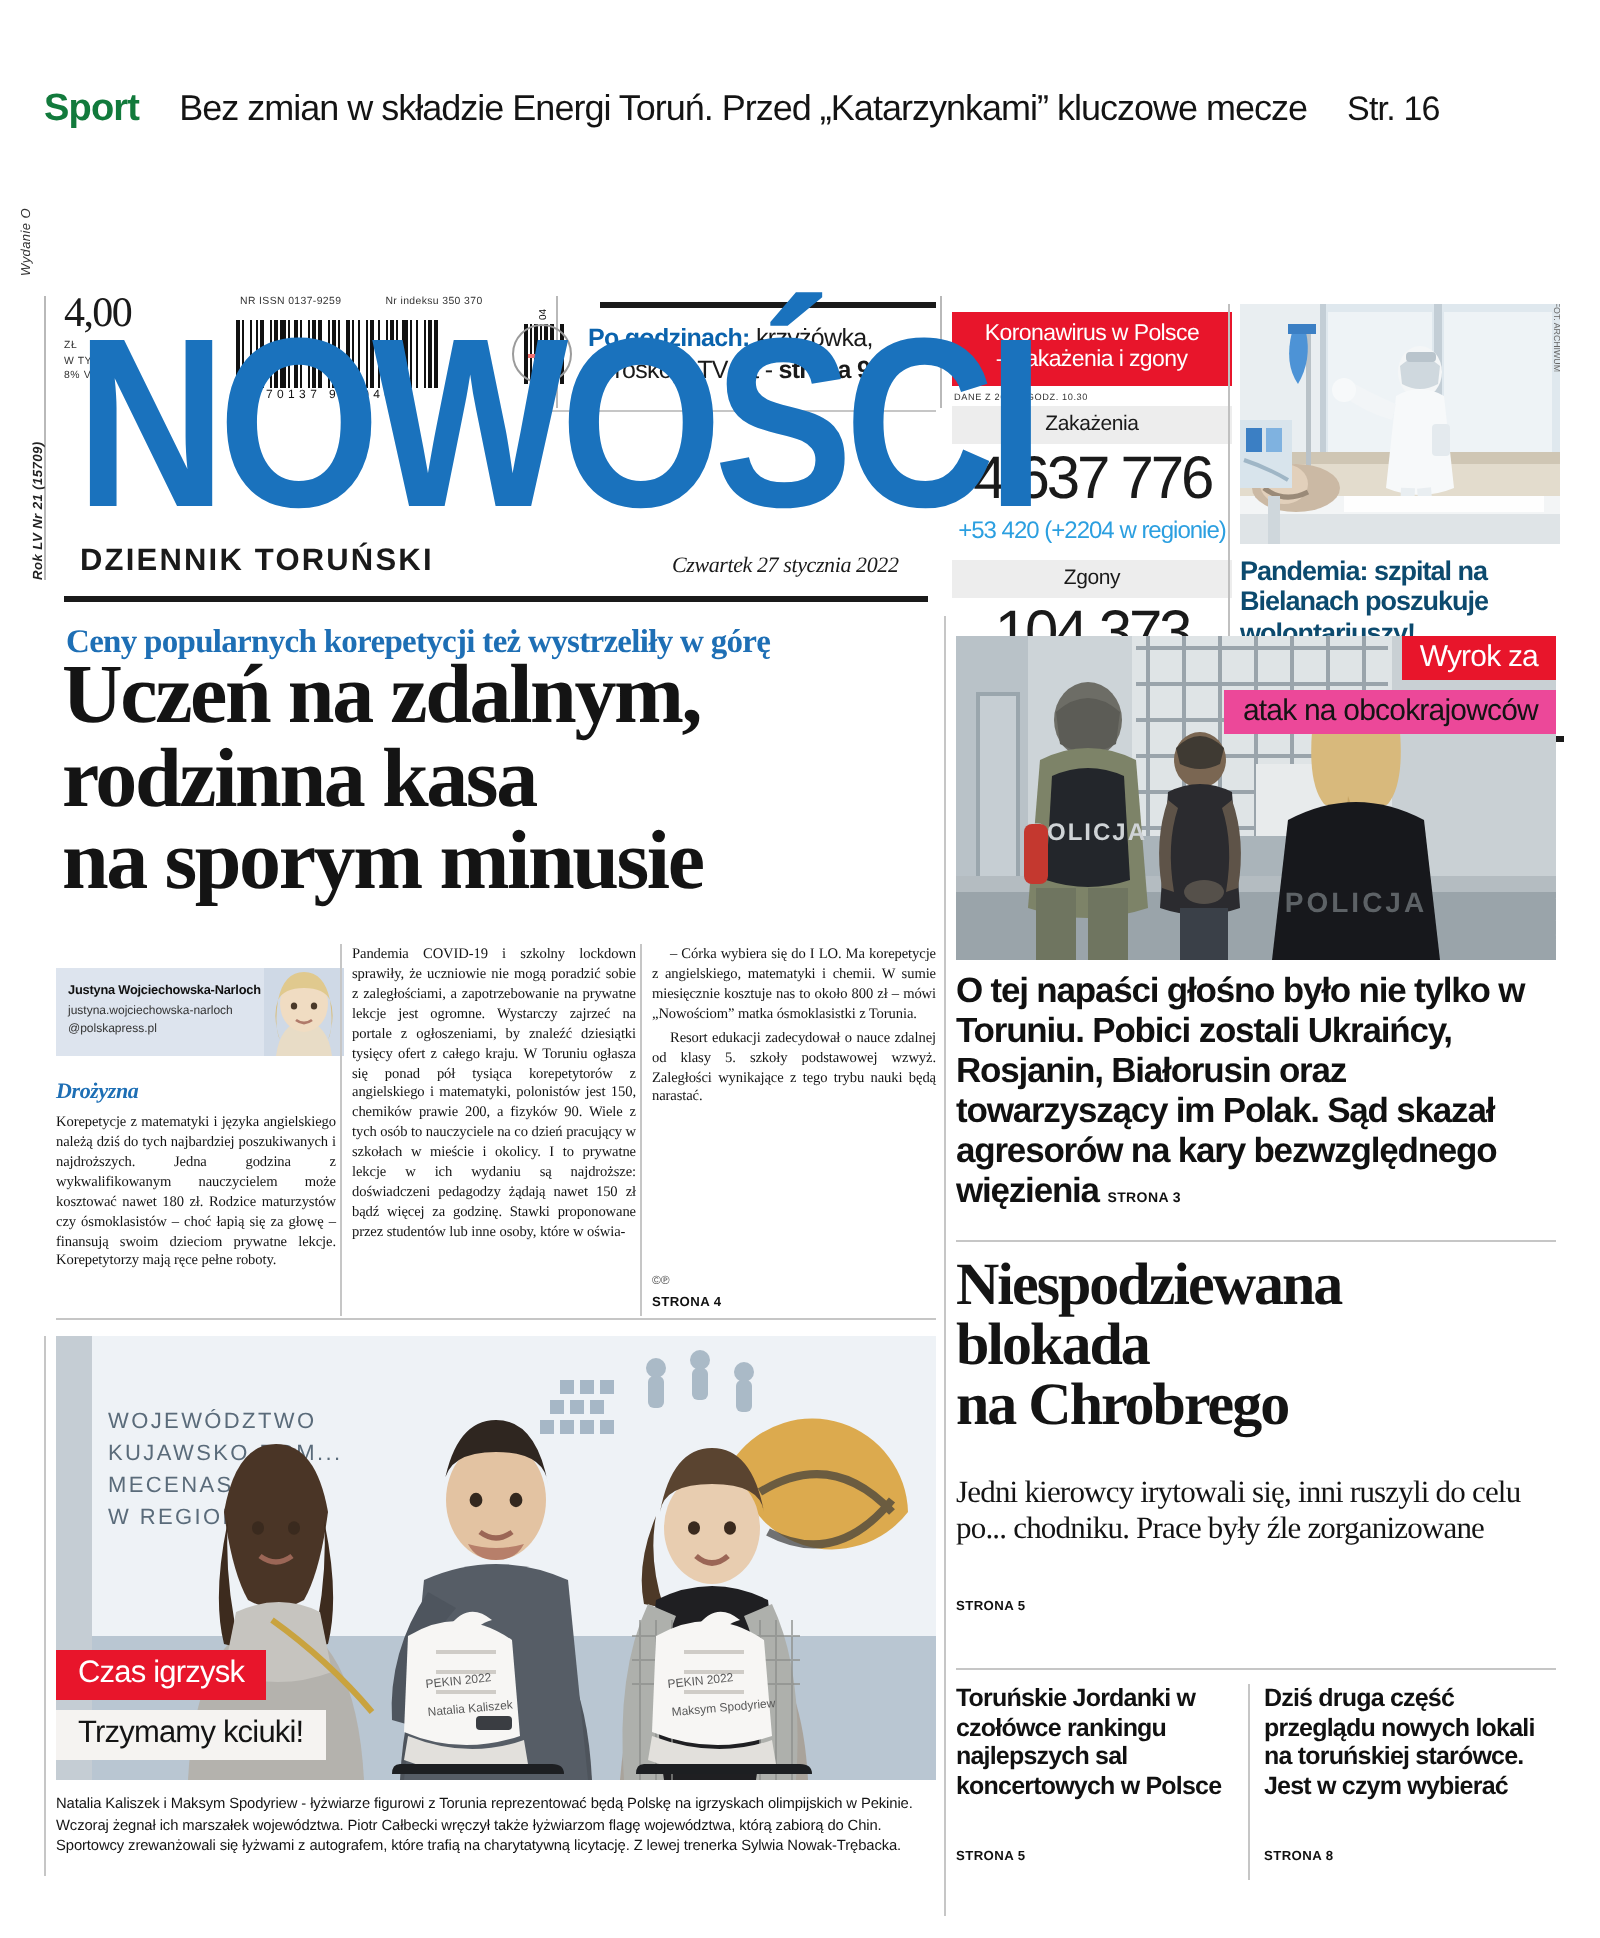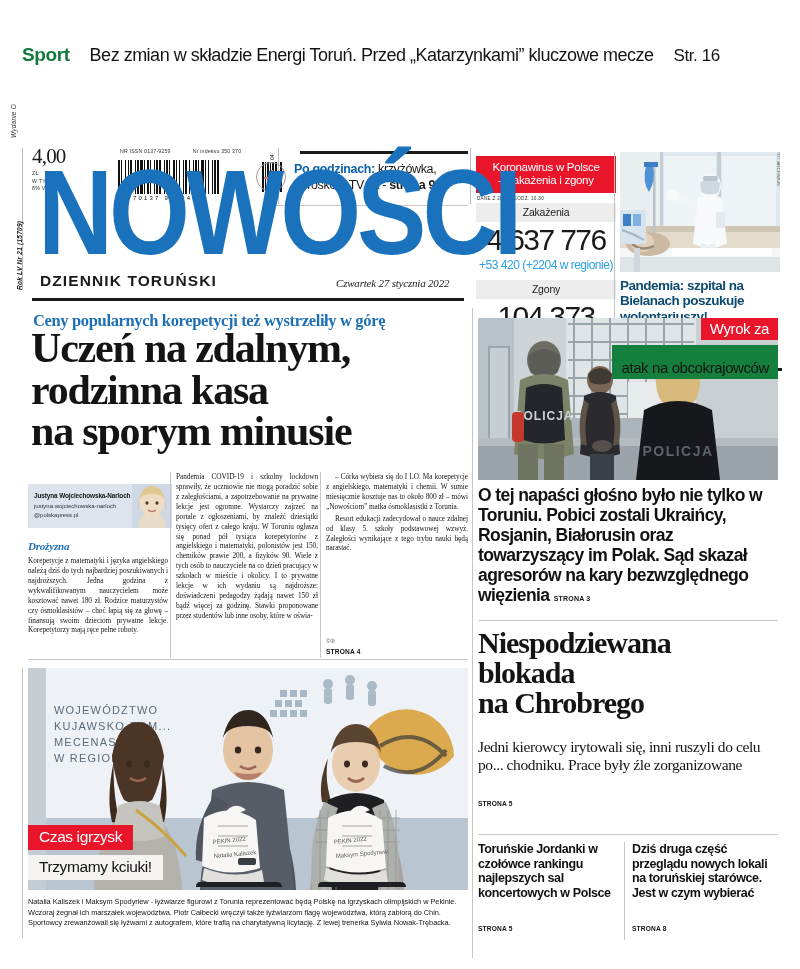--- a/index.html
+++ b/index.html
@@ -125,22 +125,22 @@
               font-family:"Liberation Sans", sans-serif; color:#111; letter-spacing:0.2px;}
   .col-sig { position:absolute; left:326px; top:638px; font-size:6px; color:#555;}
   .vsep { position:absolute; width:1px; background:#c6c6c6; }
   .rule-underleft { position:absolute; left:28px; top:659px; width:440px; height:1px; background:#c6c6c6;}
 
   
   .vrule-center { position:absolute; left:472px; top:308px; width:1px; height:650px; background:#c6c6c6;}
   .police-photo { position:absolute; left:478px; top:318px; width:300px; height:162px; overflow:hidden; background:#9aa3a8;}
   .badge-red { position:absolute; right:0; top:0; background:#e8152b; color:#fff; font-size:15px;
                padding:2px 9px 3px; letter-spacing:-0.4px;}
-  .badge-white { position:absolute; right:0; top:27px; background:#15803d; color:#141414; font-size:15px;
-                 padding:14px 9px 3px; letter-spacing:-0.4px;}
+  .badge-white { position:absolute; right:0; top:27px; background:#ec4899; color:#141414; font-size:15px;
+                 padding:2px 9px 3px; letter-spacing:-0.4px;}
   .police-credit { position:absolute; right:1px; bottom:6px; font-size:4.4px; color:#f0f0f0;
                    transform:rotate(90deg); transform-origin:right bottom; white-space:nowrap;}
   .police-head { position:absolute; left:478px; top:486px; width:304px; font-size:17.5px; font-weight:bold;
                  line-height:1.14; color:#111; letter-spacing:-0.6px;}
   .police-head .pg { font-size:7px; letter-spacing:0.2px; }
   .rule-r1 { position:absolute; left:478px; top:620px; width:300px; height:1px; background:#c6c6c6;}
 
   
   .blok-head { position:absolute; left:478px; top:628px; width:300px; font-family:"Liberation Serif", serif;
                font-weight:bold; font-size:30px; line-height:1.0; color:#141414; letter-spacing:-1px;}

